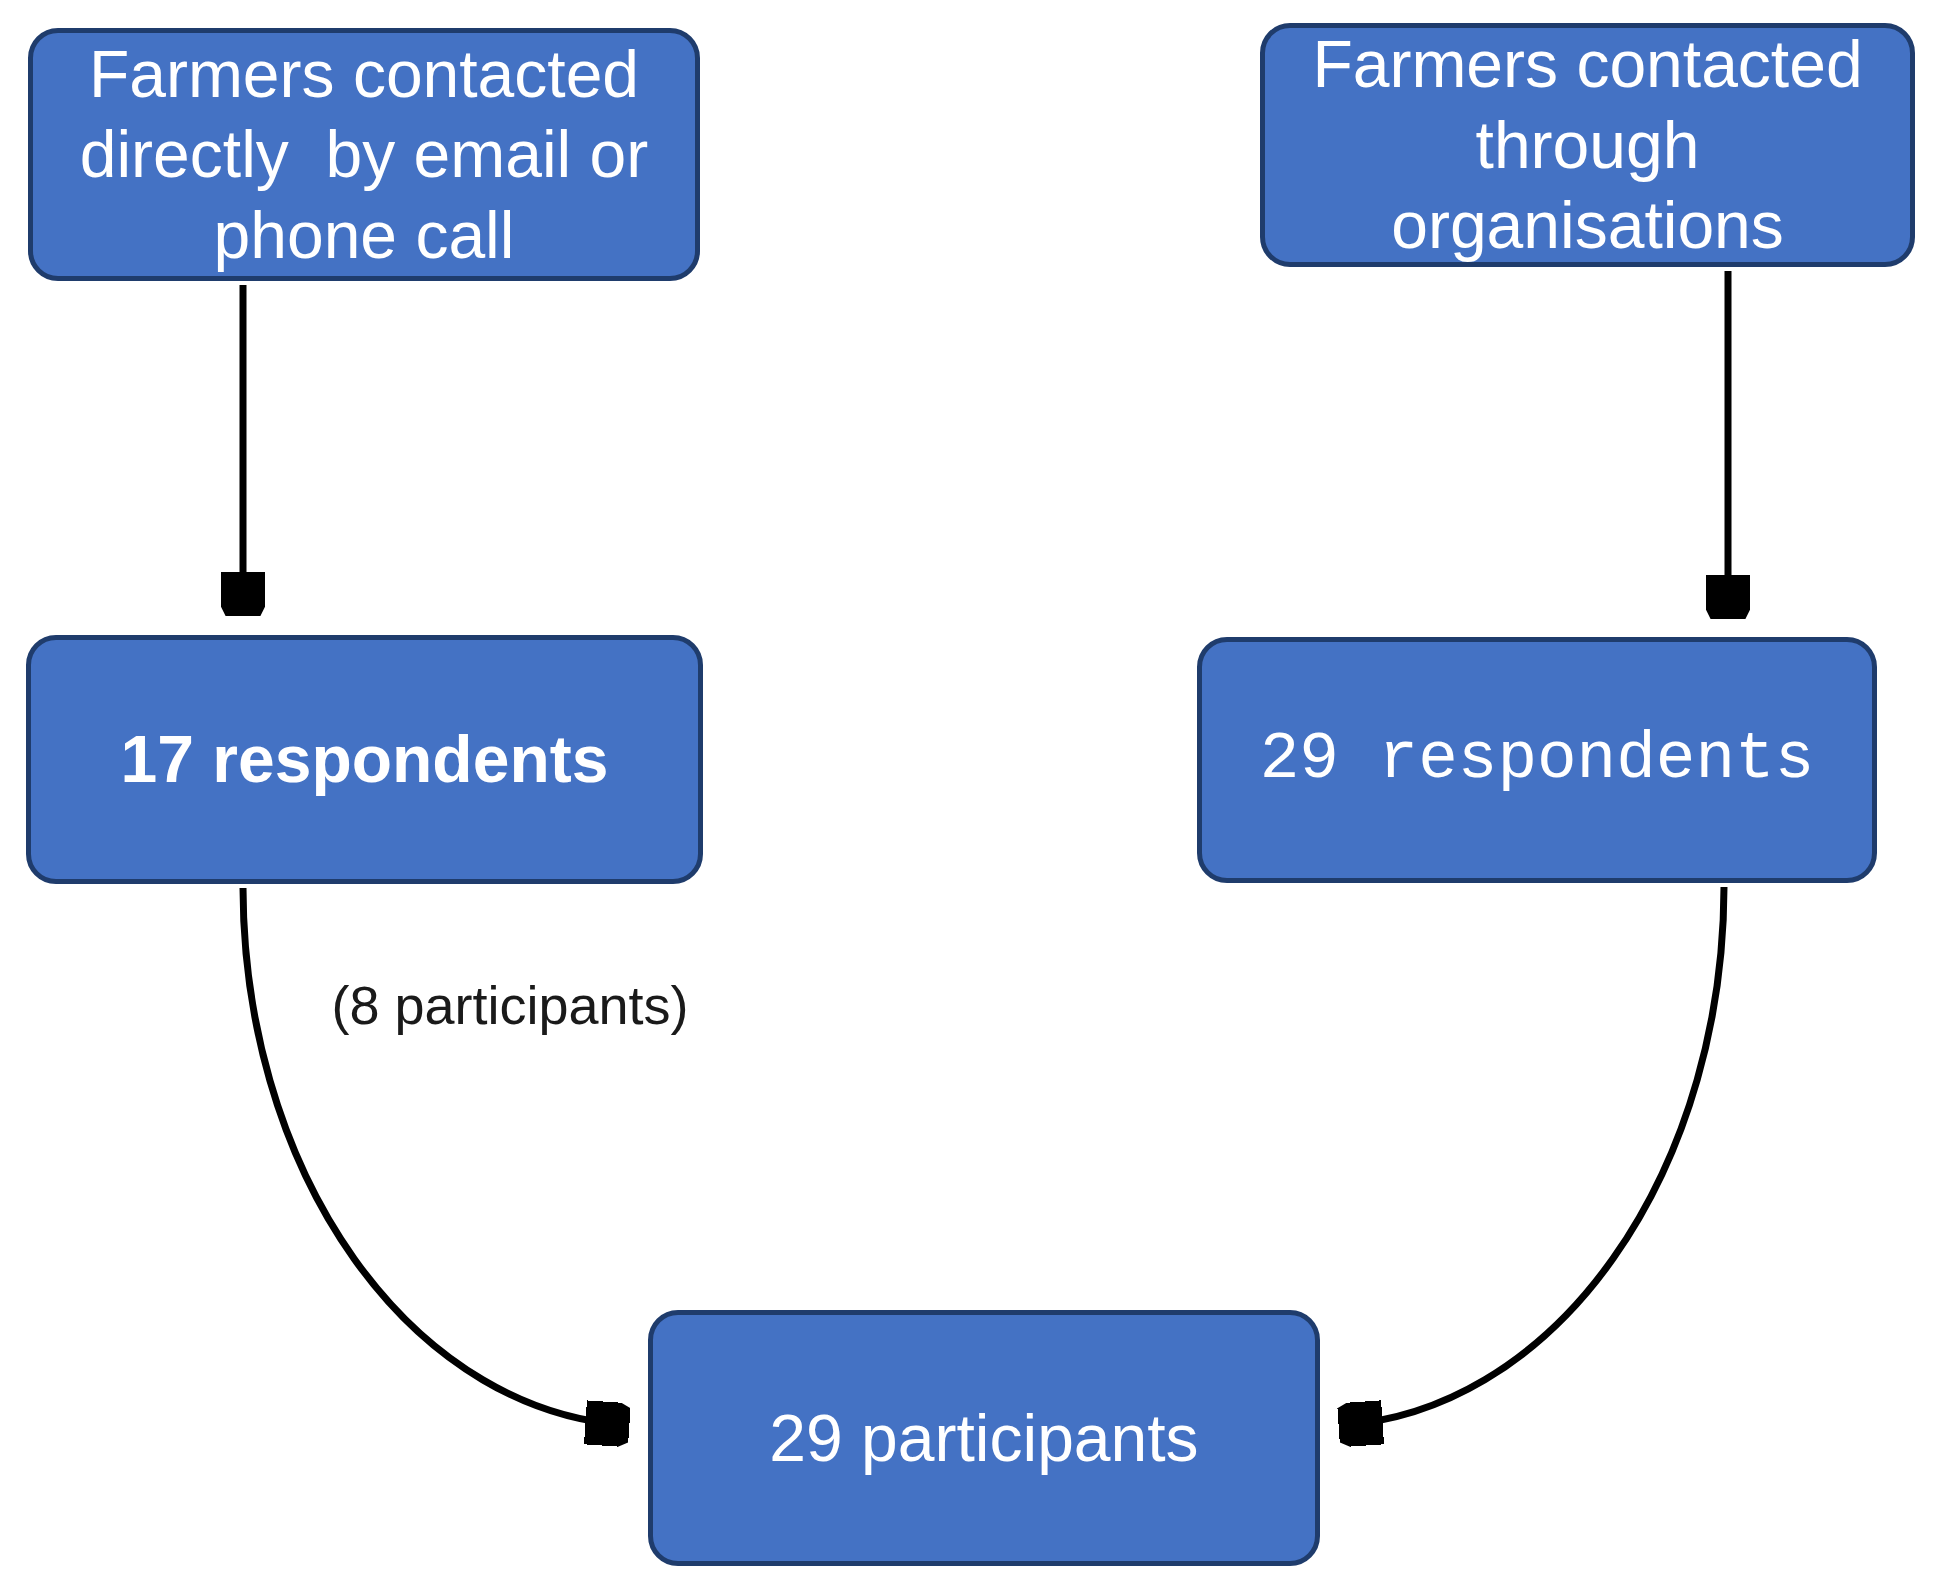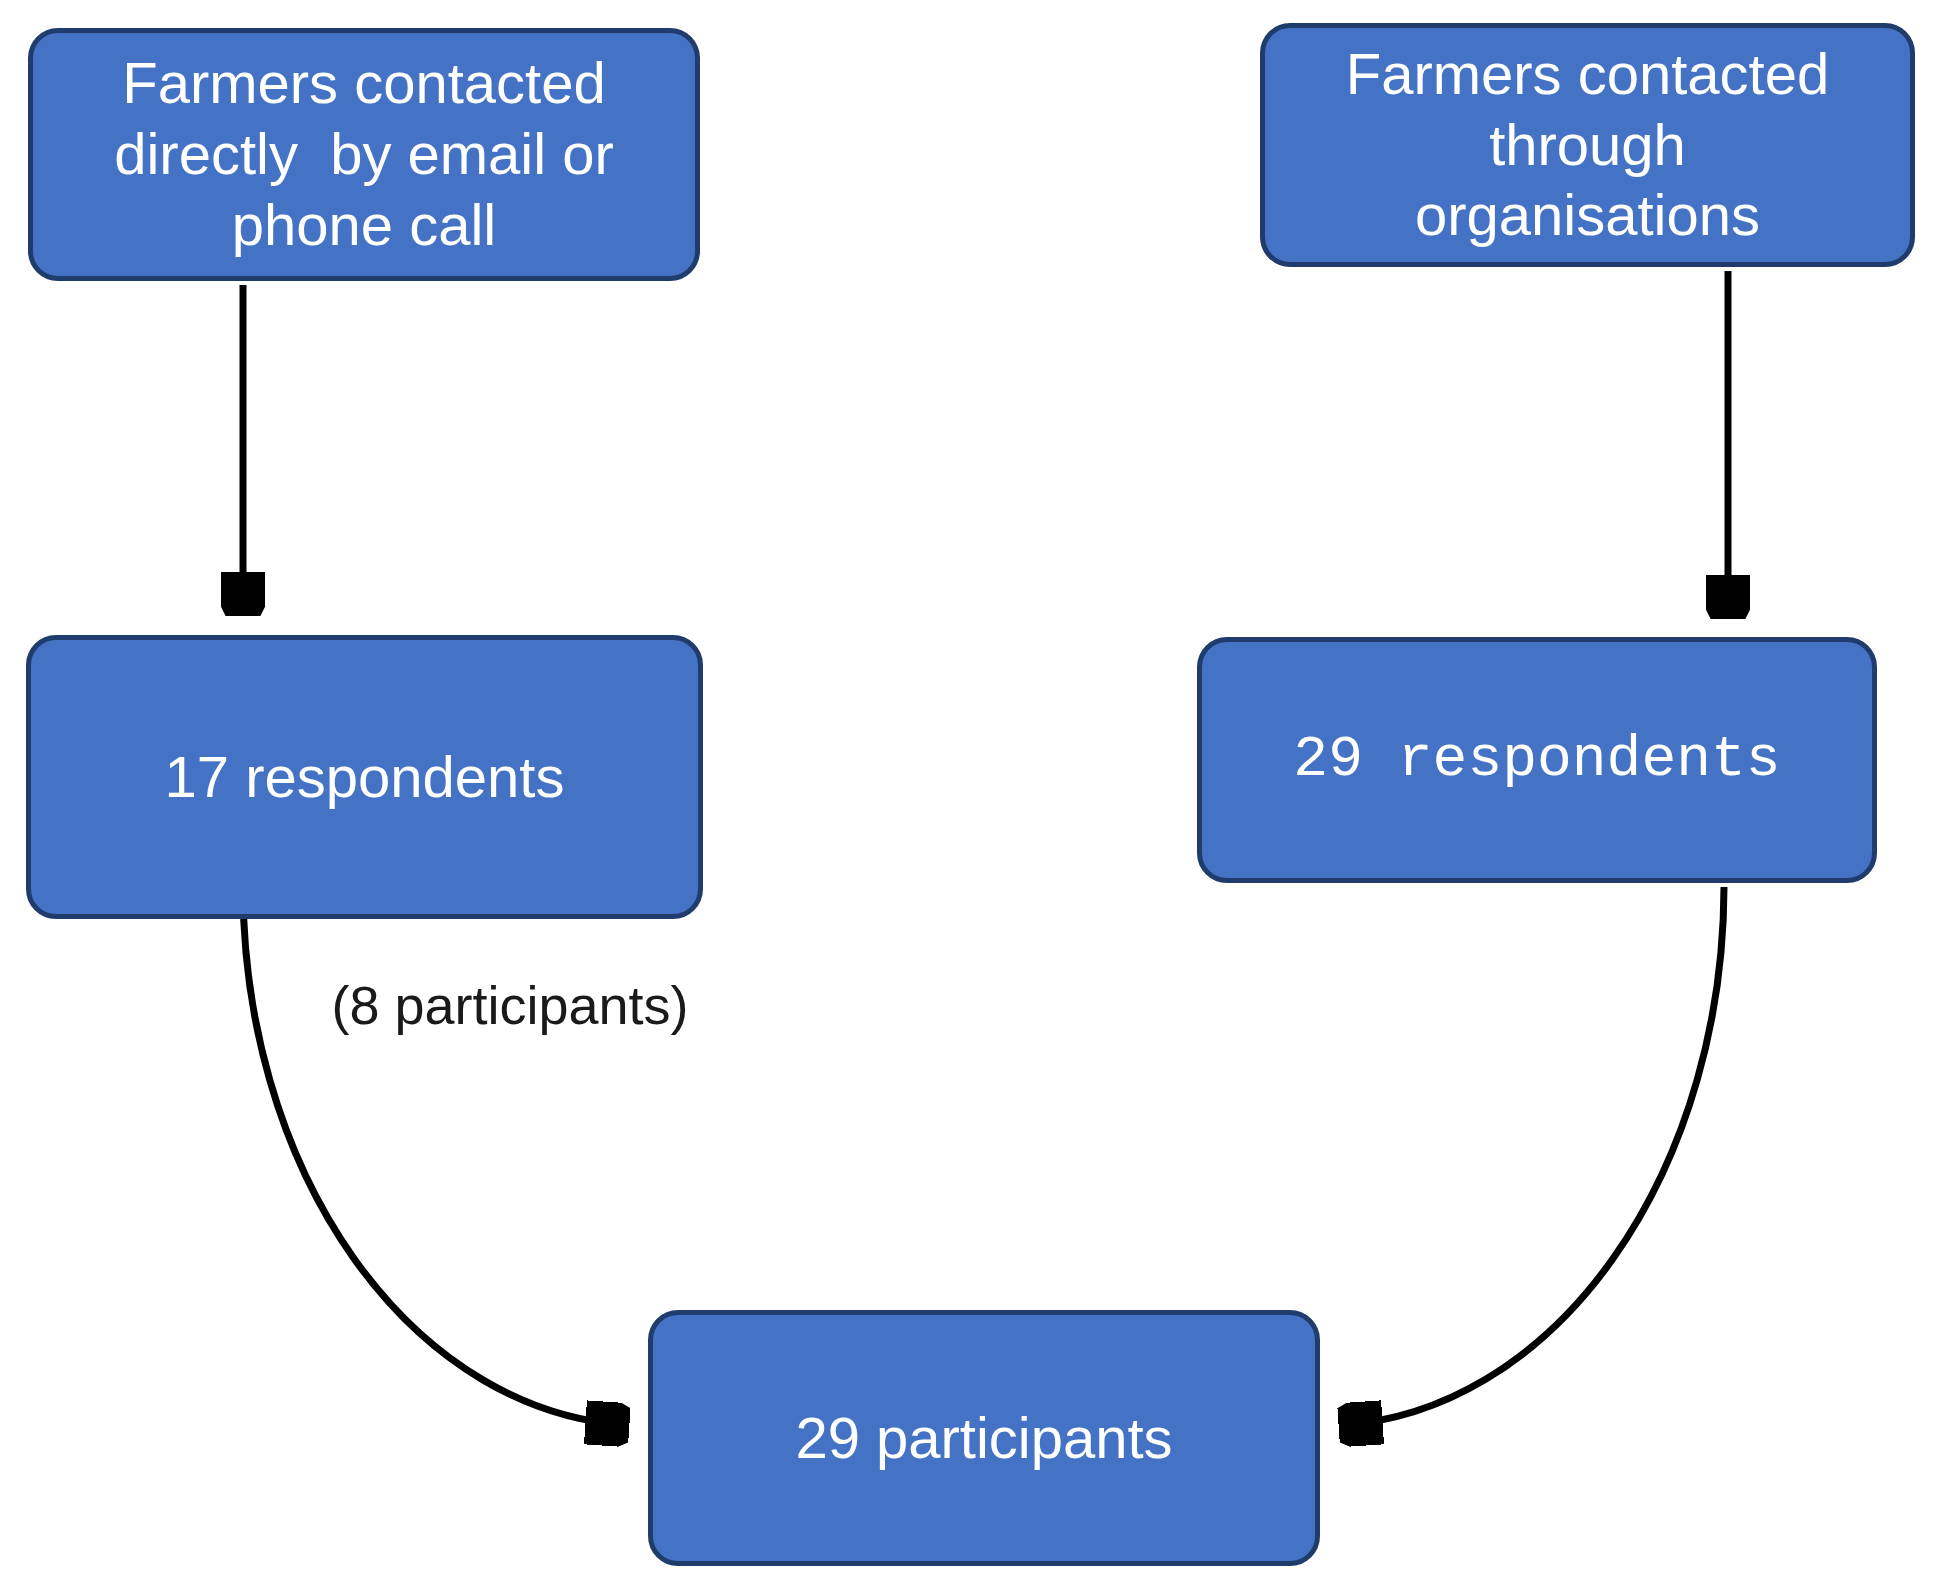--- a/index.html
+++ b/index.html
@@ -26,27 +26,27 @@
     position:absolute;
     box-sizing:border-box;
     background:var(--node-fill);
     border:5px solid var(--node-border);
     border-radius:30px;
     display:flex;
     align-items:center;
     justify-content:center;
     text-align:center;
     color:var(--node-text);
-    font-size:58px;
+    font-size:66px;
     line-height:1.22;
     white-space:pre-wrap;
   }
   #node-contact-direct   {left:28px;  top:28px;   width:672px; height:253px;}
   #node-contact-orgs     {left:1260px;top:23px;   width:655px; height:244px;}
-  #node-respondents-direct{left:26px; top:635px;  width:677px; height:284px;}
+  #node-respondents-direct{left:26px; top:635px;  width:677px; height:249px;font-weight:bold;}
   #node-respondents-orgs {left:1197px;top:637px;  width:680px; height:246px;font-family:Liberation Mono, monospace;}
   #node-participants-total{left:648px;top:1310px; width:672px; height:256px;}
   .edge-label{
     position:absolute;
     transform:translate(-50%,-50%);
     color:var(--label-text);
     font-size:54px;
     white-space:nowrap;
   }
   #label-direct{left:510px; top:1005px;}

